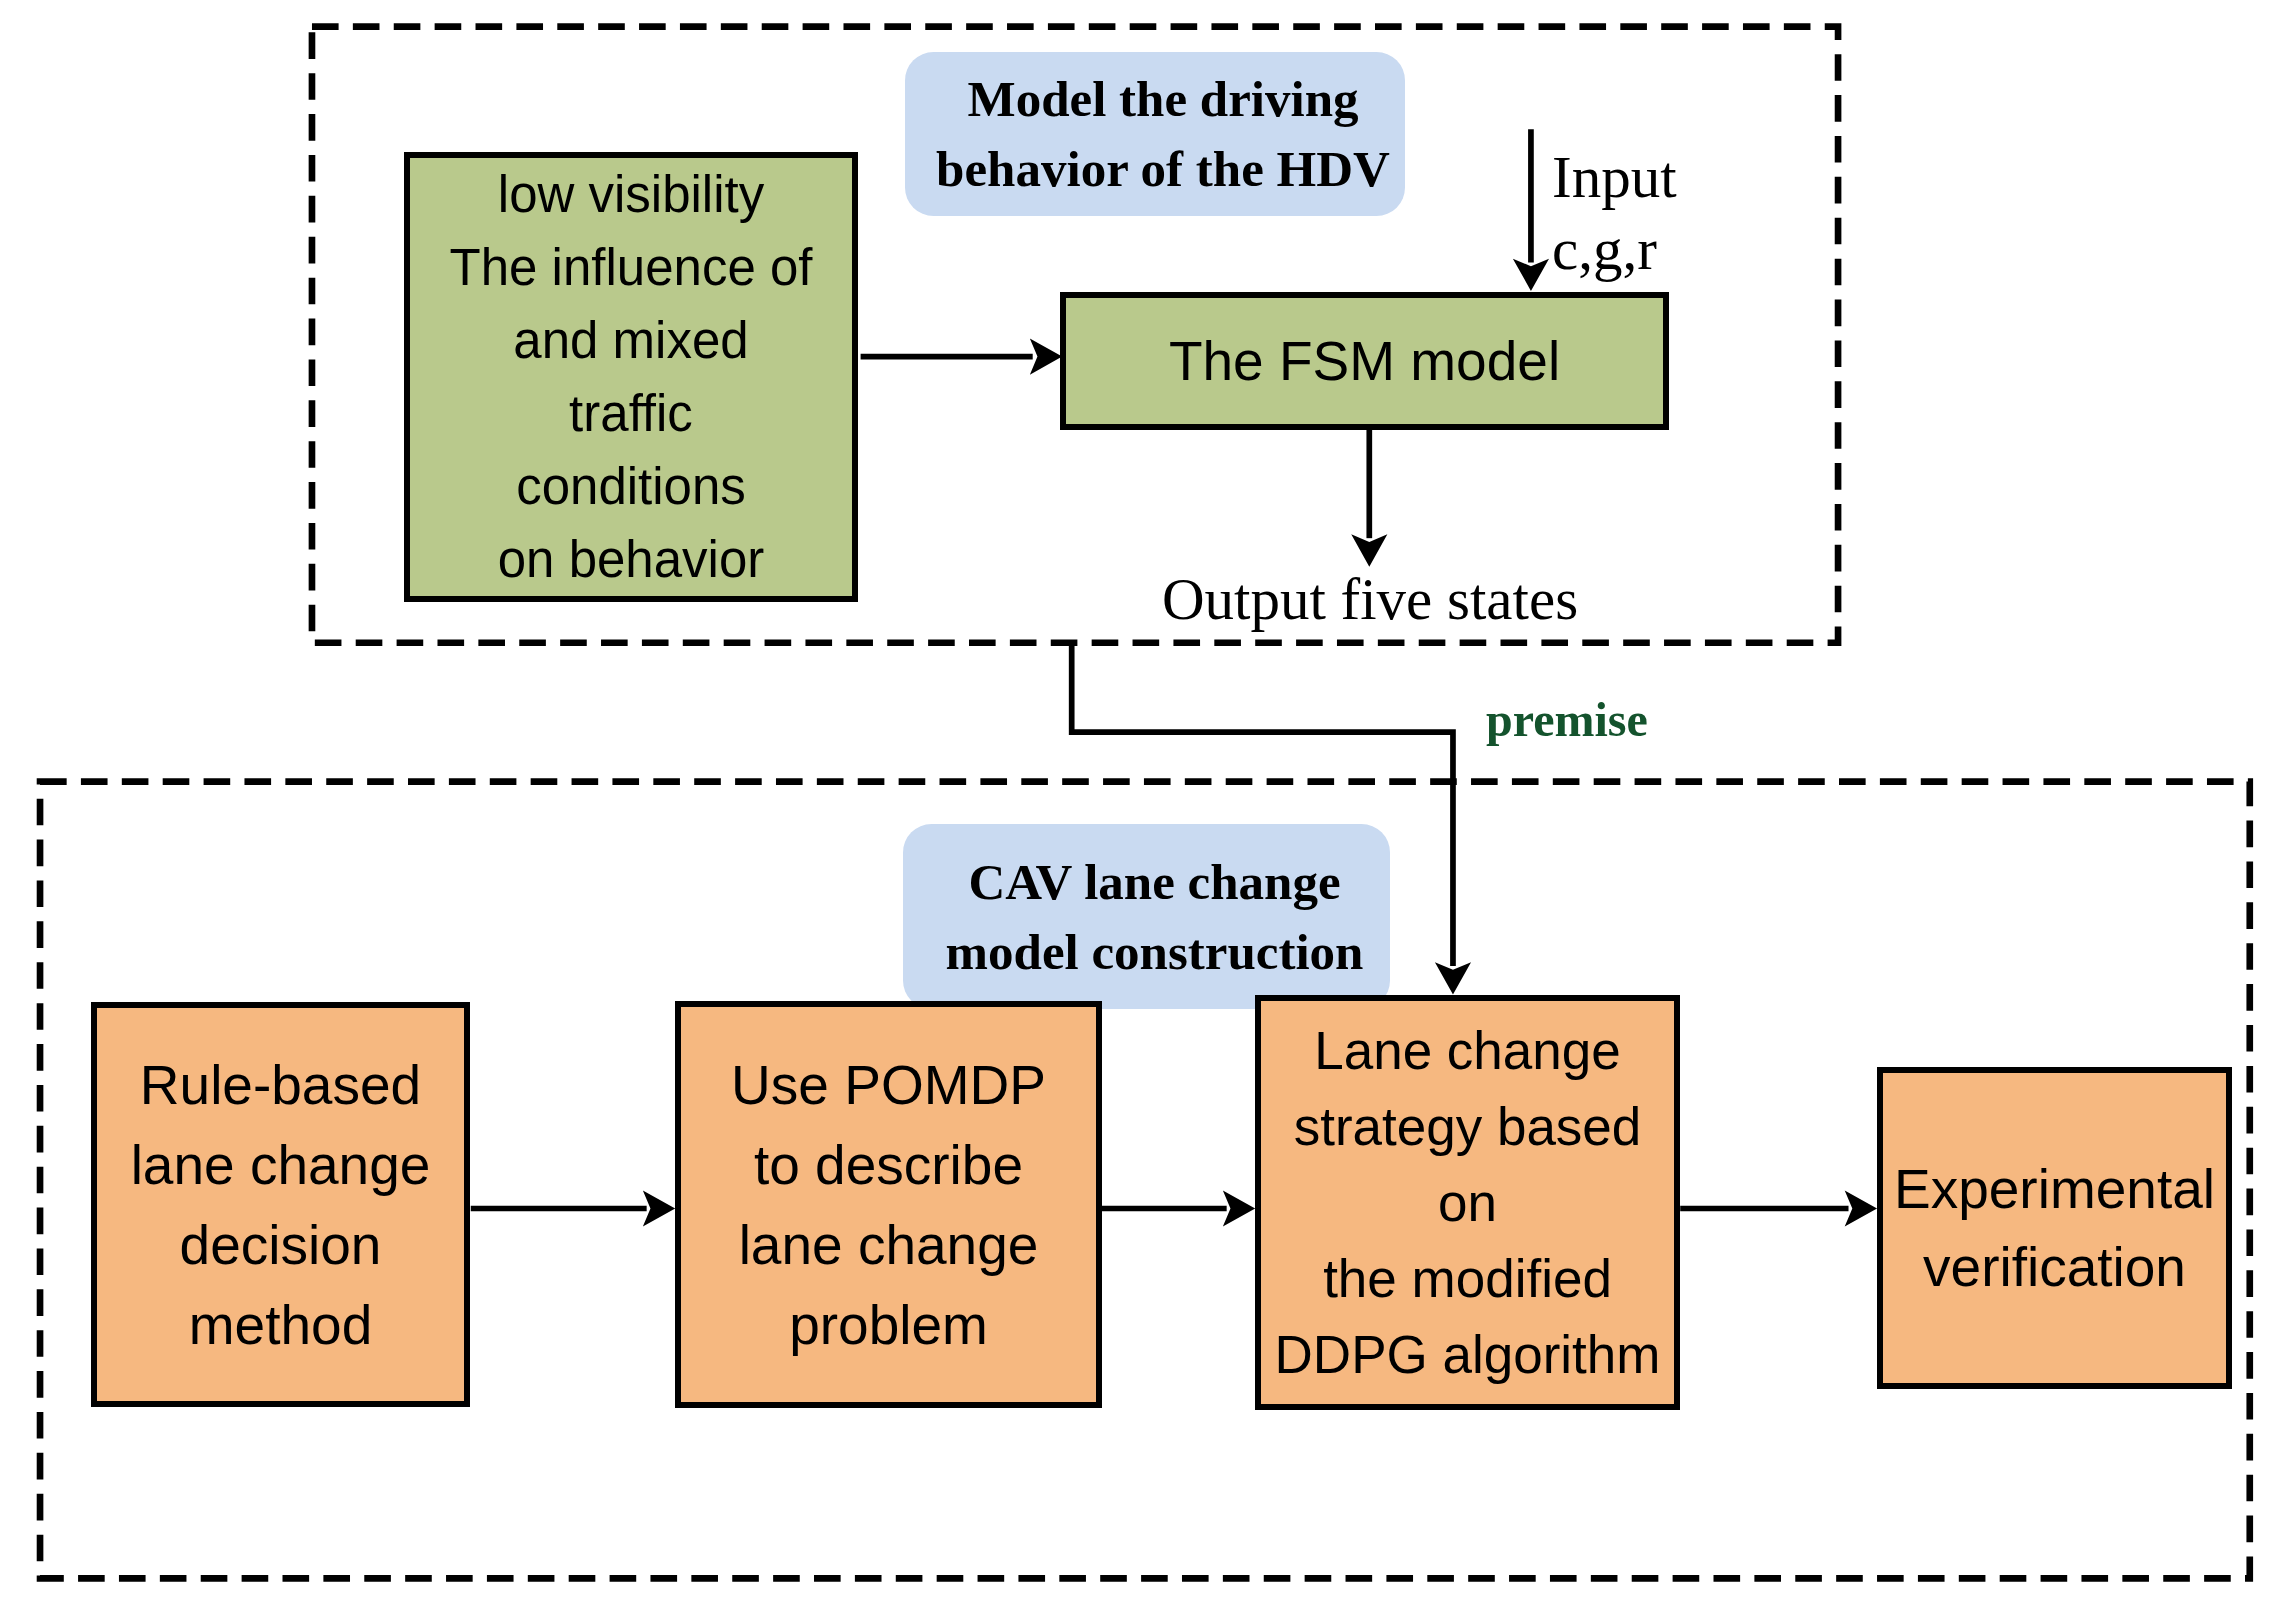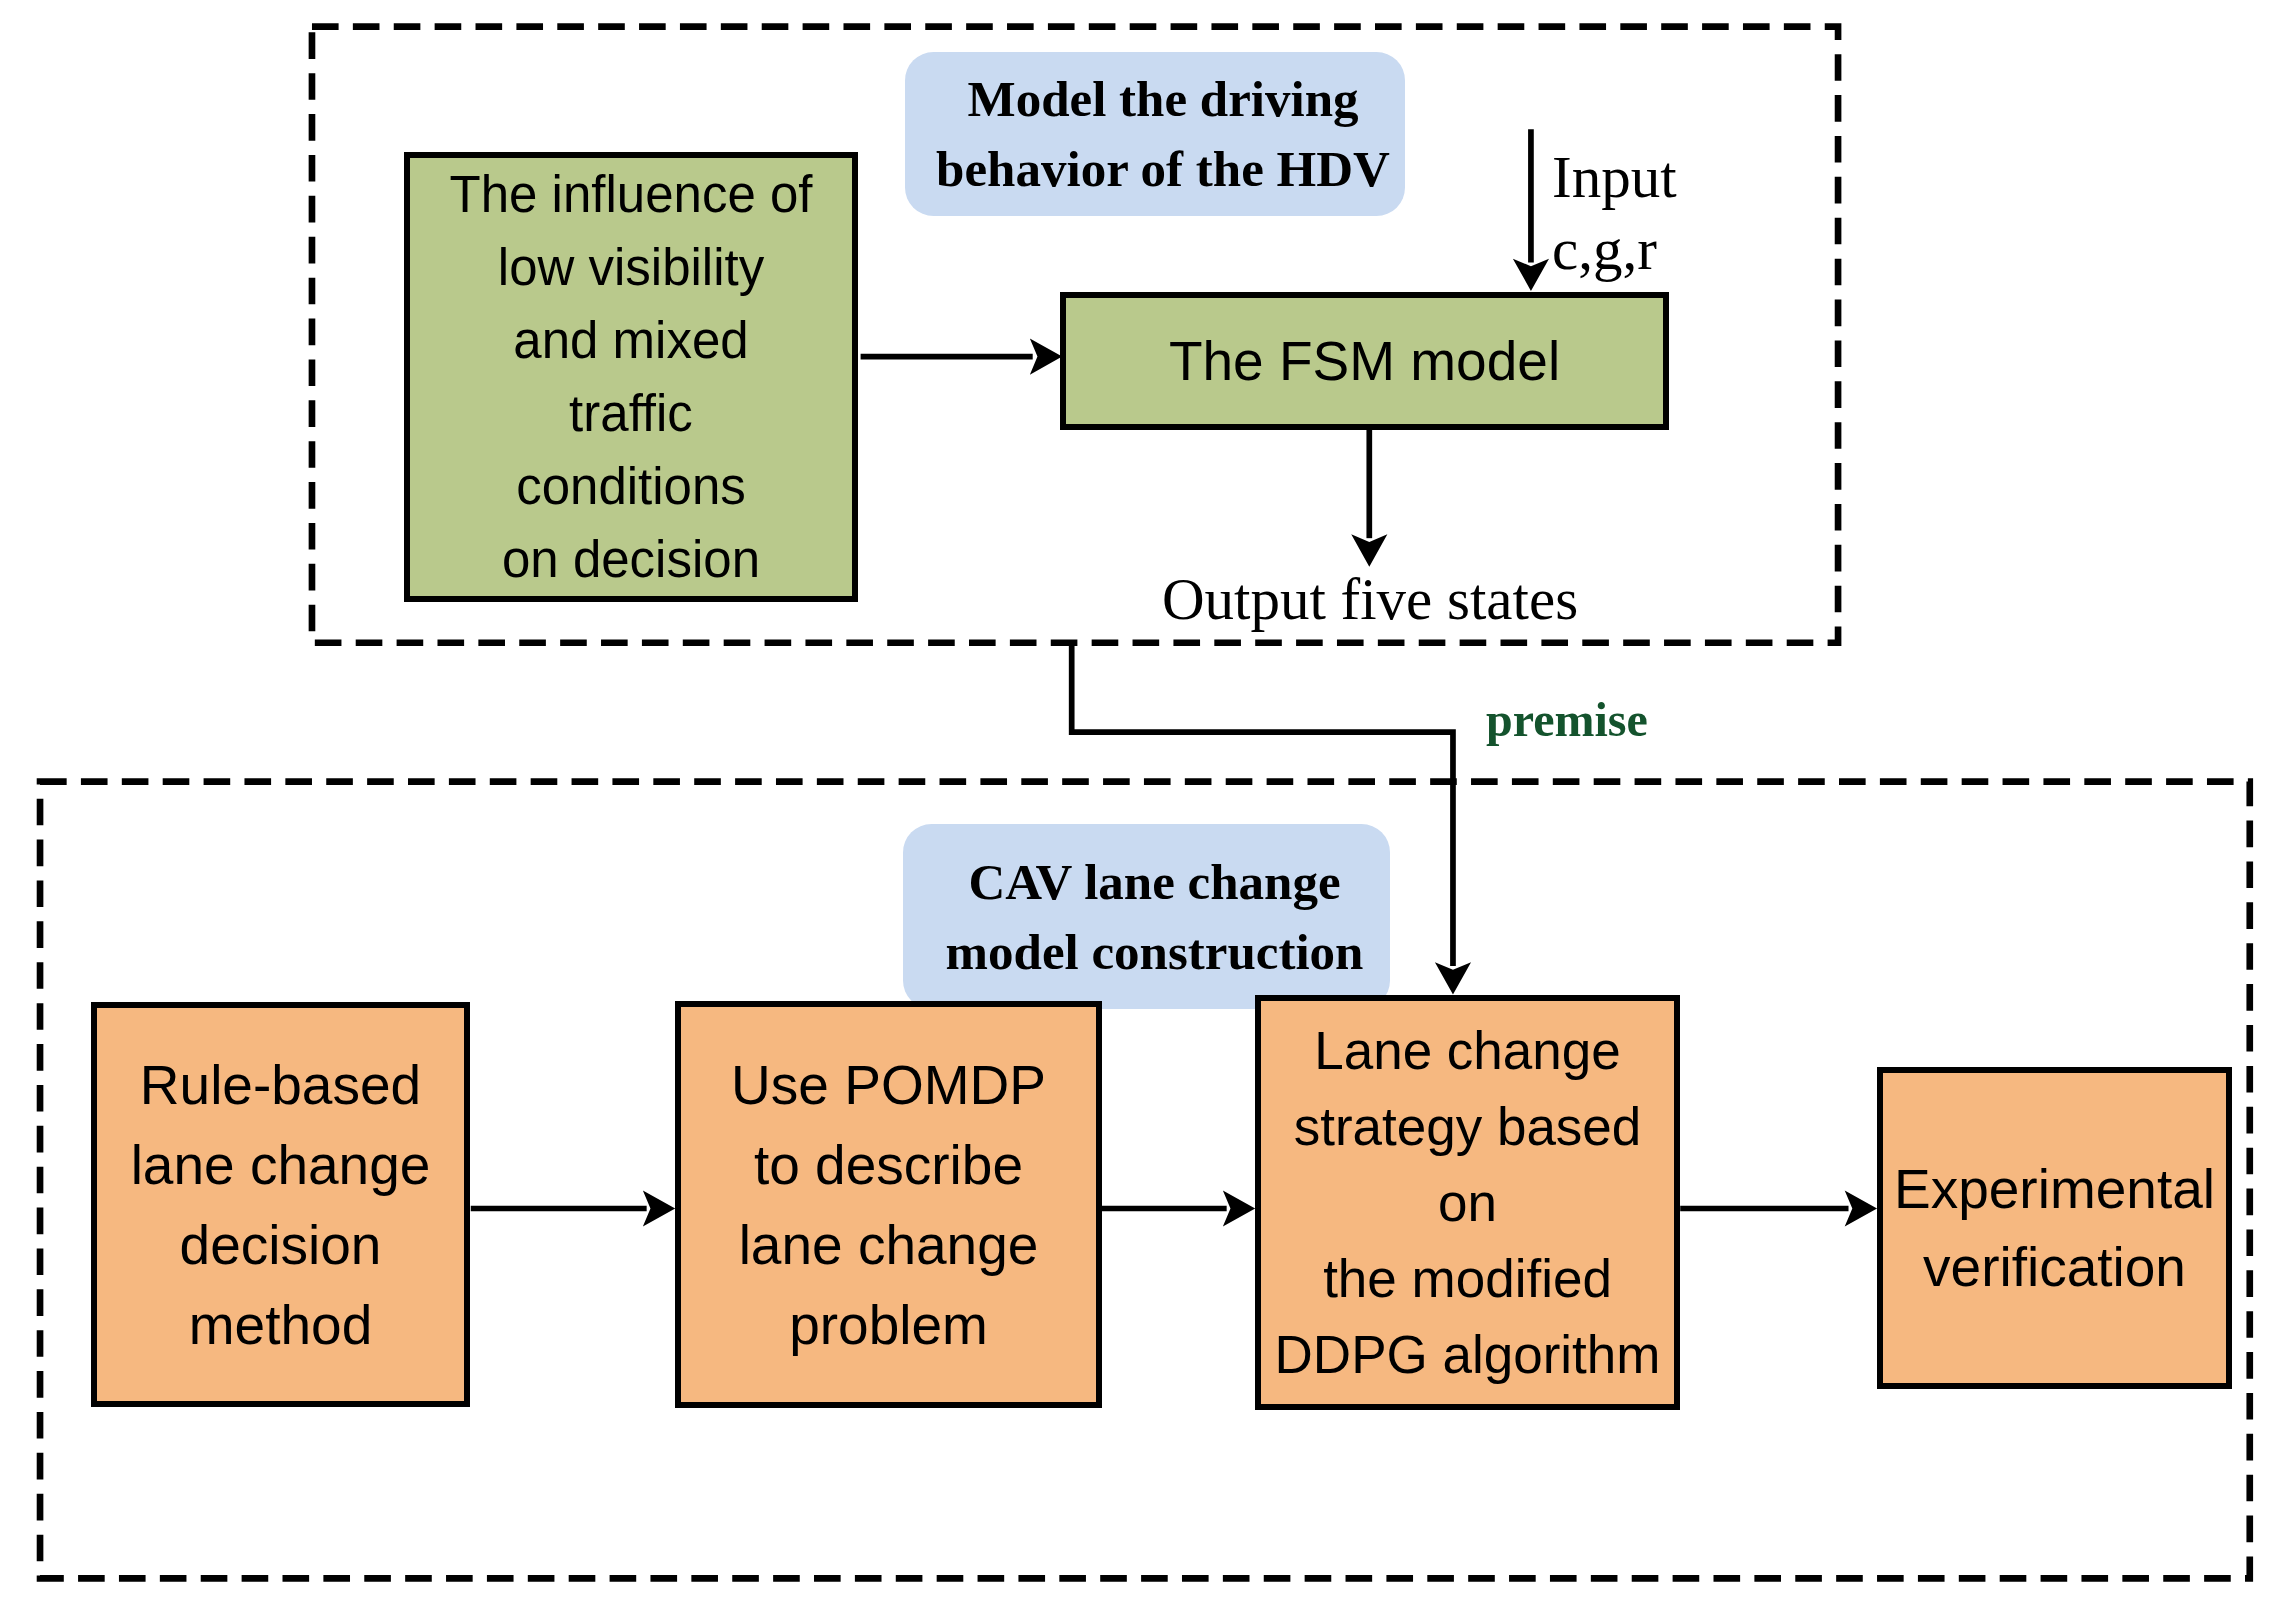--- a/index.html
+++ b/index.html
@@ -71,26 +71,26 @@
     <line x1="1767" y1="1271" x2="1944" y2="1271" stroke="#000" stroke-width="6"></line>
     <polygon points="1974,1271 1940,1252 1948,1271 1940,1290" fill="#000"></polygon>
   </svg>
 
   <div class="abs bluelabel" style="left:905px;top:52px;width:500px;height:164px;font-size:51px;line-height:70px;">
     <div class="ln">Model the driving</div>
     <div class="ln">behavior of the HDV</div>
   </div>
 
   <div class="abs fillbox green" style="left:404px;top:152px;width:454px;height:450px;font-size:51px;line-height:73px;">
+    <div class="ln">low visibility</div>
     <div class="ln">The influence of</div>
-    <div class="ln">low visibility</div>
     <div class="ln">and mixed</div>
     <div class="ln">traffic</div>
     <div class="ln">conditions</div>
-    <div class="ln">on decision</div>
+    <div class="ln">on behavior</div>
   </div>
 
   <div class="abs fillbox green" style="left:1060px;top:292px;width:609px;height:138px;font-size:55px;">
     <div class="ln">The FSM model</div>
   </div>
 
   <div class="abs serif" style="left:1552px;top:141px;font-size:59px;line-height:72px;">
     <div class="ln">Input</div>
     <div class="ln">c,g,r</div>
   </div>

